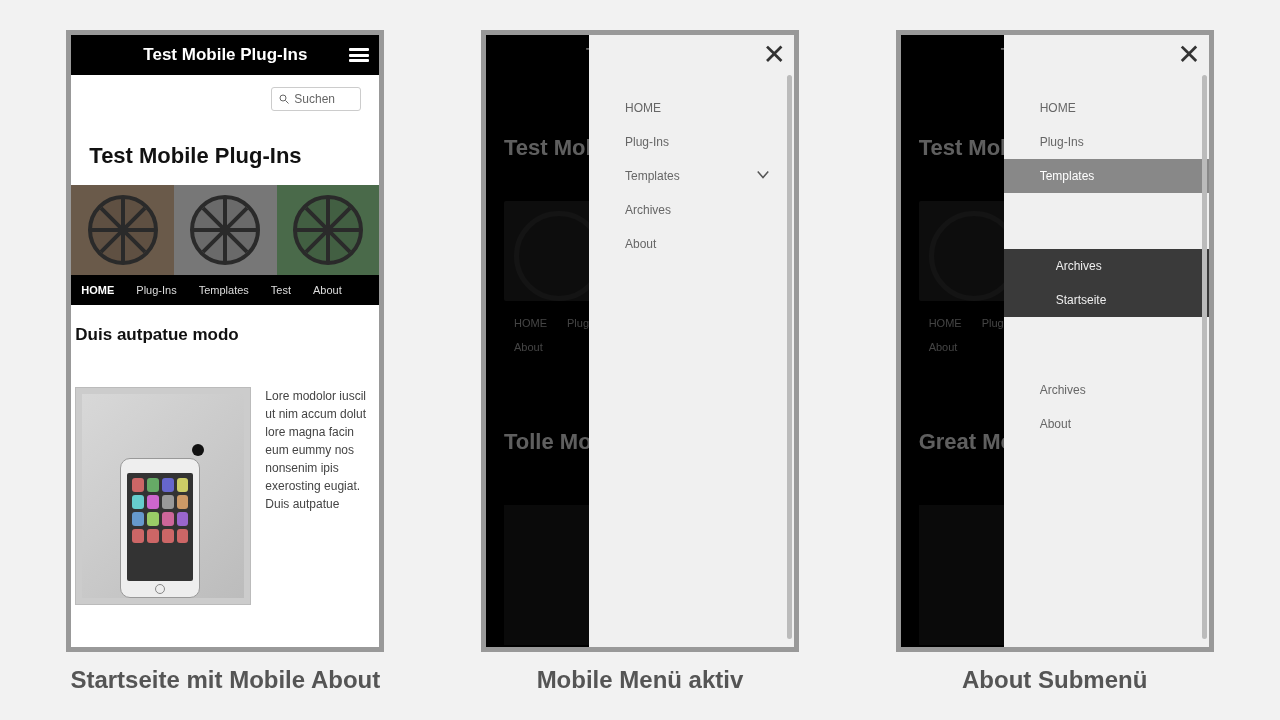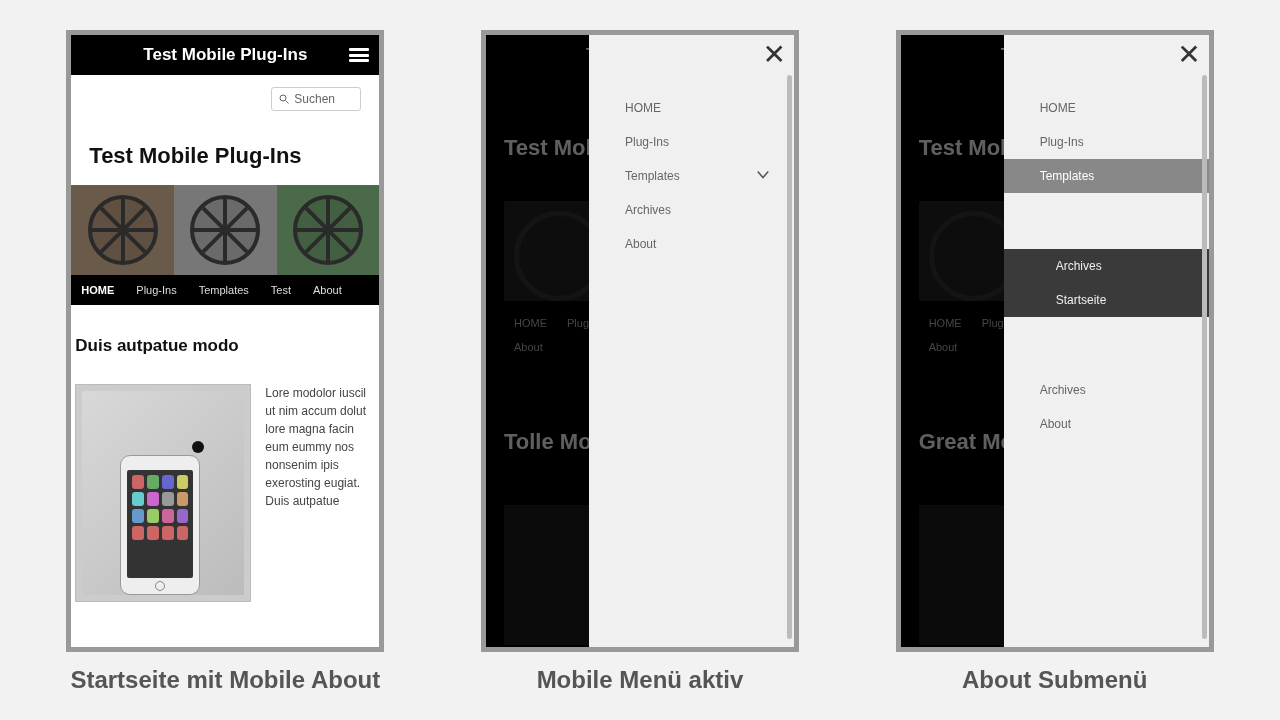--- a/index.html
+++ b/index.html
@@ -74,23 +74,23 @@
   .wheel-inner::after  { width: 62px; height: 4px; transform: translate(-50%,-50%); }
   .spoke { position:absolute; left:50%; top:50%; width:4px; height:62px; background:#2a2a2a; transform-origin:center; }
   .nav {
     background: #000; height: 30px; display: flex; align-items: center;
     padding: 0 10px; margin-top: 0px;
   }
   .nav a {
     color: #ddd; font-size: 11px; margin-right: 22px; text-decoration: none;
   }
   .nav a.active { color: #fff; font-weight: 700; }
-  .post { padding: 31px 4px 0 4px; }
+  .post { padding: 20px 4px 0 4px; }
   .post-h { font-size: 17px; font-weight: 700; color: #111; }
-  .post-body { display: flex; margin-top: 28px; gap: 14px; }
+  .post-body { display: flex; margin-top: 42px; gap: 14px; }
   .phone-img {
     width: 176px; height: 218px; border: 1px solid #bbb; padding: 6px;
     background: #ccc; position: relative; overflow: hidden;
   }
   .cloth {
     position:absolute; inset:6px; background: linear-gradient(135deg,#d8d8d8,#bcbcbc);
   }
   .btn-dot { position:absolute; width:12px; height:12px; background:#111; border-radius:50%; right:46px; top:56px; }
   .iphone {
     position:absolute; left:44px; top:70px; width:80px; height:140px;

